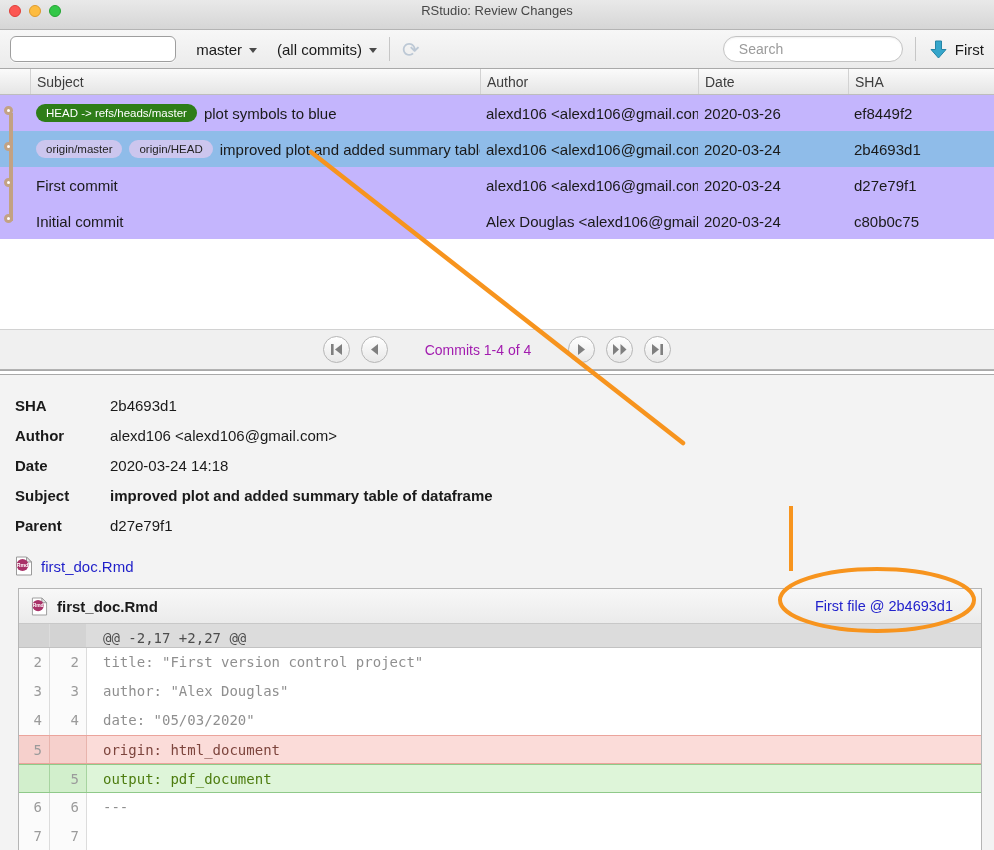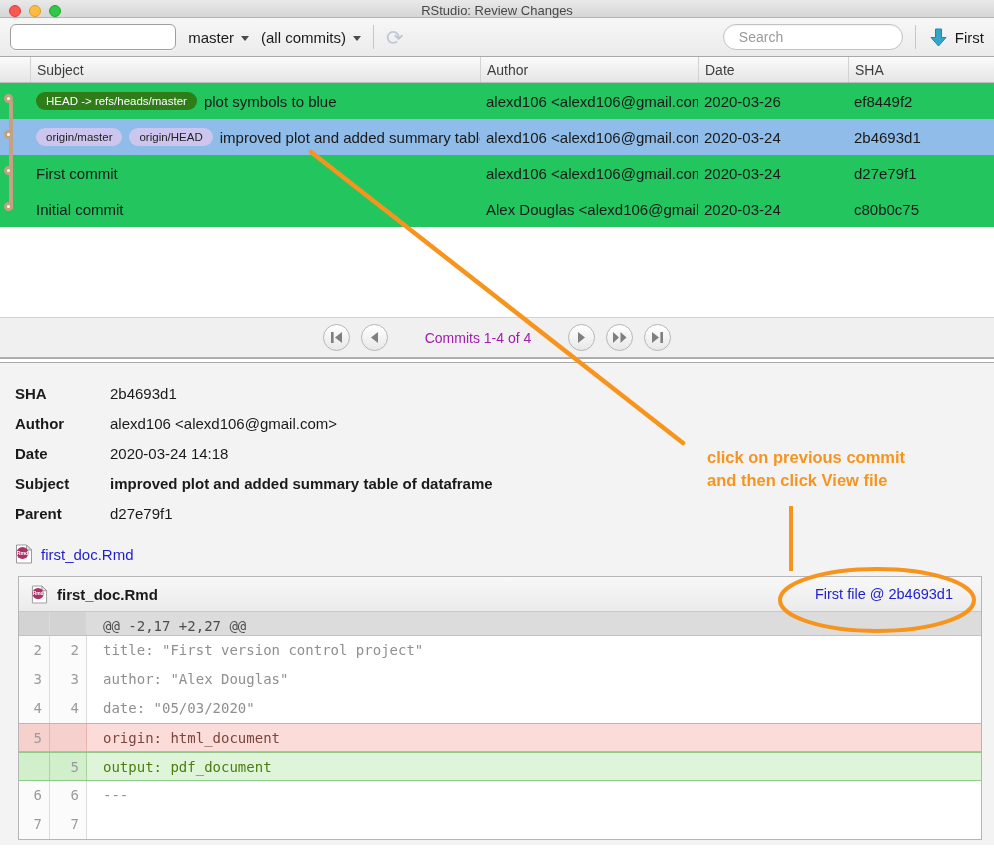--- a/index.html
+++ b/index.html
@@ -3,38 +3,38 @@
 <meta charset="utf-8">
 <style>
   * { margin:0; padding:0; box-sizing:border-box; }
   html,body { background:#ffffff; }
   .window {
     position:relative; width:994px; height:850px; overflow:hidden;
     font-family:"Liberation Sans","DejaVu Sans",sans-serif; color:#1a1a1a; background:#fff;
   }
   
   .titlebar {
-    height:18px; background:linear-gradient(#e9e9e9,#d6d6d6);
+    height:30px; background:linear-gradient(#e9e9e9,#d6d6d6);
     border-bottom:1px solid #b4b4b4; position:relative;
   }
   .traffic { position:absolute; left:9px; top:5px; display:flex; gap:8px; }
   .dot { width:12px; height:12px; border-radius:50%; }
   .dot.red { background:#fc5753; border:1px solid #df3e39; }
   .dot.yellow { background:#fdbc40; border:1px solid #de9b2d; }
   .dot.green { background:#33c748; border:1px solid #23a532; }
   .win-title { text-align:center; line-height:21px; font-size:13px; color:#474747; }
   
   .toolbar {
     height:39px; background:linear-gradient(#f7f7f7,#ebebeb); border-bottom:1px solid #a9a9a9;
     display:flex; align-items:center; padding:0 10px;
   }
   .seg { display:flex; border:1px solid #9e9e9e; border-radius:6px; overflow:hidden; height:26px; background:#fff; box-shadow:0 1px 0 rgba(255,255,255,.6); }
   .seg-btn { padding:0 15px; line-height:24px; font-size:14.5px; color:#1c1c1c; background:linear-gradient(#ffffff,#f2f2f2);margin-top:41px; }
   .seg-btn.active { background:linear-gradient(#e0e0e0,#cfcfcf); border-left:1px solid #a5a5a5; }
-  .dd { display:flex; align-items:center; gap:7px; font-size:15px; margin-left:12px; }
+  .dd { display:flex; align-items:center; gap:7px; font-size:15px; margin-left:20px; }
   .caret { width:0; height:0; border-left:4px solid transparent; border-right:4px solid transparent; border-top:5px solid #4a4a4a; margin-top:2px; }
   .tsep { width:1px; height:24px; background:#c6c6c6; margin:0 12px; }
   .refresh { font-size:21px; color:#bcc8d5; line-height:1; }
   .spacer { flex:1; }
   .searchbox {
     width:180px; height:26px; border:1px solid #c3c3c3; border-radius:13px; background:#fff;
     display:flex; align-items:center; padding:0 9px; gap:6px; box-shadow:inset 0 1px 2px rgba(0,0,0,.06);
   }
   .searchbox input { border:none; outline:none; flex:1; font-size:14px; font-family:inherit; color:#333; background:transparent; }
   .searchbox input::placeholder { color:#9b9b9b; }
@@ -43,21 +43,21 @@
   .table-header {
     height:26px; display:flex; align-items:center; font-size:14px; color:#3d3d3d;
     background:linear-gradient(#fbfbfb,#e5e5e5); border-bottom:1px solid #bdbdbd;
   }
   .th { height:100%; display:flex; align-items:center; padding-left:6px; border-left:1px solid #d2d2d2; }
   .th.graph { width:30px; border-left:none; }
   .th.subject { width:450px; }
   .th.author { width:218px; }
   .th.date { width:150px; }
   .th.sha { flex:1; }
-  .commit-row { height:36px; display:flex; align-items:center; font-size:15px; background:#22c55e; }
+  .commit-row { height:36px; display:flex; align-items:center; font-size:15px; background:#c4b5fd; }
   .commit-row.selected { background:#8FBCE9; }
   .cell-graph { width:30px; height:100%; position:relative; flex-shrink:0; }
   .graph-line { position:absolute; left:9px; width:4px; top:0; bottom:0; background:#c3a283; }
   .graph-line.first { top:50%; }
   .graph-line.last { bottom:50%; }
   .graph-dot { position:absolute; left:4px; top:50%; margin-top:-7px; width:9px; height:9px; border:3px solid #c3a283; border-radius:50%; background:#fff; }
   .cell { overflow:hidden; white-space:nowrap; padding-left:6px; }
   .cell-subject { width:450px; display:flex; align-items:center; gap:7px; flex-shrink:0; }
   .cell-author { width:218px; flex-shrink:0; }
   .cell-date { width:150px; flex-shrink:0; }
@@ -345,19 +345,15 @@
       </div>
     </div>
   </div>
 
   <div class="overlay">
     <svg width="994" height="850" viewBox="0 0 994 850">
       <line class="ann-stroke" x1="311" y1="152" x2="683" y2="443" stroke="#F7941E" stroke-width="4.5" stroke-linecap="round"></line>
       <line class="ann-stroke" x1="791" y1="506" x2="791" y2="571" stroke="#F7941E" stroke-width="4" stroke-linecap="butt"></line>
       <ellipse class="ann-stroke" cx="877" cy="600" rx="97" ry="31" fill="none" stroke="#F7941E" stroke-width="4"></ellipse>
     </svg>
-    <div class="ann-text" style="color: rgb(247, 148, 30);">
-      <div>click on previous commit</div>
-      <div>and then click View file</div>
-    </div>
   </div>
 
 </div>
 
 </body></html>

